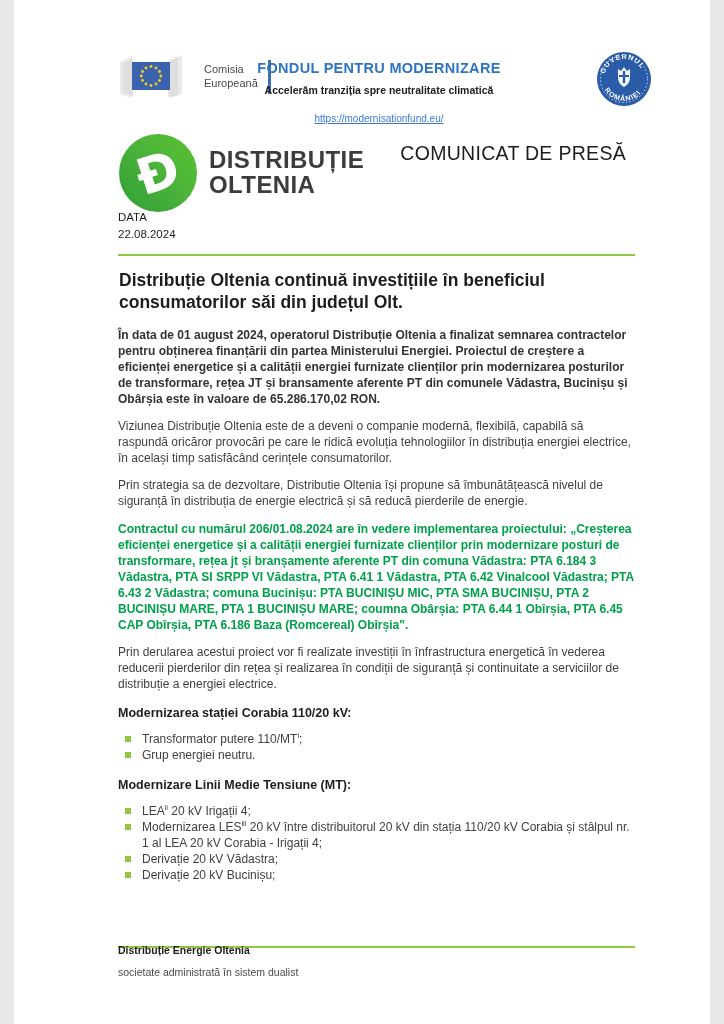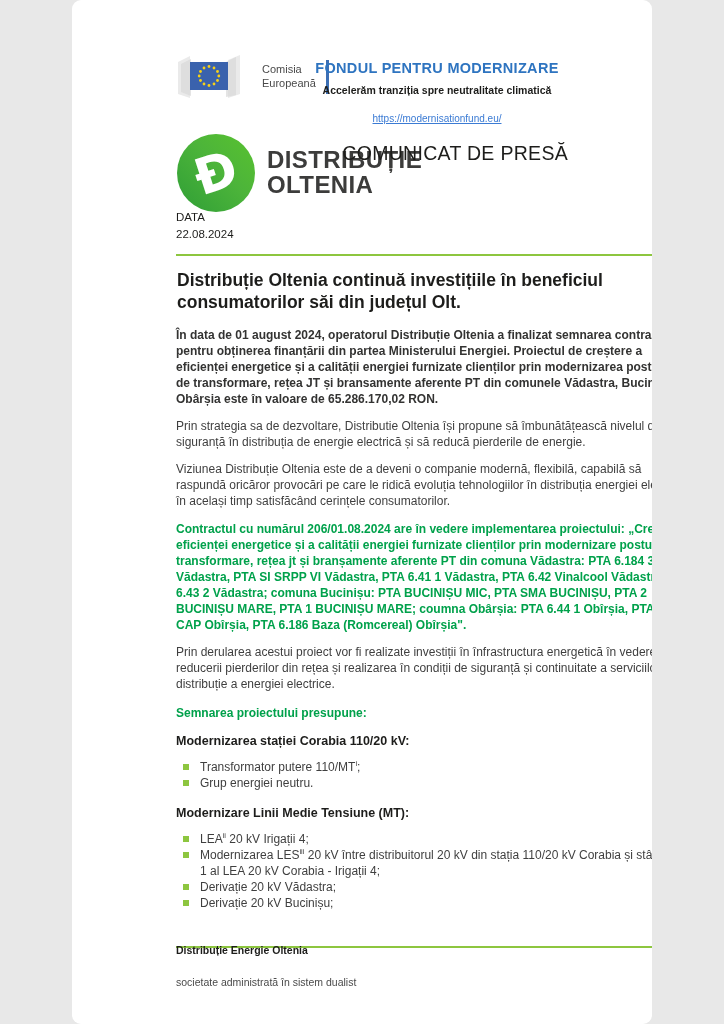--- a/index.html
+++ b/index.html
@@ -1,19 +1,19 @@
 <!DOCTYPE html>
 <html><head>
 <meta charset="utf-8">
 <style>
   html,body { margin:0; padding:0; background:#e8e8e8; }
   .page {
-    position:relative; width:580px; height:1024px; margin:0 auto;
+    position:relative; width:696px; height:1024px; margin:0 auto;
     background:#ffffff; overflow:hidden;
-    font-family:"Liberation Sans", sans-serif; color:#3f3f3f;border-radius:9px;
+    font-family:"Liberation Sans", sans-serif; color:#3f3f3f;
   }
 
   
   .eu-logo { position:absolute; left:104px; top:54px; display:flex; align-items:center; }
   .eu-text { font-size:11px; color:#4a4a4a; line-height:1.25; margin-left:8px; }
   .eu-bar { width:3px; height:34px; background:#3c6fb5; margin-left:10px; }
 
   .fund-block { position:absolute; left:232px; top:60px; width:266px; text-align:center; }
   .fund-title { font-size:14.5px; font-weight:bold; color:#2e74c0; letter-spacing:.3px; }
   .fund-sub { font-size:10.5px; font-weight:bold; color:#1d1d1b; margin-top:8px; }
@@ -42,21 +42,21 @@
   .green-heading { font-size:12px; font-weight:bold; color:#00a14b; margin:14px 0 13px 0; }
   .sec-heading { font-size:12.5px; font-weight:bold; color:#1d1d1b; margin:14px 0 11px 0; }
   ul.bullets { list-style:none; margin:0 0 4px 0; padding:0; }
   ul.bullets li { position:relative; padding-left:24px; font-size:12px; line-height:1.34; color:#3f3f3f; }
   ul.bullets li .sq { position:absolute; left:7px; top:5px; width:6px; height:6px; background:#8dc63f; }
   .sup { font-size:7.5px; vertical-align:super; line-height:0; }
 
   
   .footer-text { position:absolute; left:104px; top:944px; }
   .footer-company { font-size:10.5px; font-weight:bold; color:#1d1d1b; }
-  .footer-sub { font-size:10.5px; color:#4a4a4a; margin-top:20px; }
+  .footer-sub { font-size:10.5px; color:#4a4a4a; margin-top:10px; }
 </style>
 </head>
 <body>
 
 <div class="page">
 
   <div class="eu-logo">
     <svg width="78" height="46" viewBox="0 0 78 46">
       <g fill="#d9d9d9">
         <path d="M2,8 L14,2 L14,44 L2,40 Z" opacity="0.55"></path>
@@ -137,26 +137,25 @@
     <div>DATA</div>
     <div>22.08.2024</div>
   </div>
 
   <div class="rule rule-top"></div>
 
   <div class="content">
     <h1 class="title">Distribuție Oltenia continuă investițiile în beneficiul consumatorilor săi din județul Olt.</h1>
 
     <p class="body lead">În data de 01 august 2024, operatorul Distribuție Oltenia a finalizat semnarea contractelor pentru obținerea finanțării din partea Ministerului Energiei. Proiectul de creștere a eficienței energetice și a calității energiei furnizate clienților prin modernizarea posturilor de transformare, rețea JT și bransamente aferente PT din comunele Vădastra, Bucinișu și Obârșia este în valoare de 65.286.170,02 RON.</p>
+    <p class="body">Viziunea Distribuție Oltenia este de a deveni o companie modernă, flexibilă, capabilă să raspundă oricăror provocări pe care le ridică evoluția tehnologiilor în distribuția energiei electrice, în același timp satisfăcând cerințele consumatorilor.</p>
     <p class="body">Prin strategia sa de dezvoltare, Distributie Oltenia își propune să îmbunătățească nivelul de siguranță în distribuția de energie electrică și să reducă pierderile de energie.</p>
-    <p class="body">Viziunea Distribuție Oltenia este de a deveni o companie modernă, flexibilă, capabilă să raspundă oricăror provocări pe care le ridică evoluția tehnologiilor în distribuția energiei electrice, în același timp satisfăcând cerințele consumatorilor.</p>
     <p class="body green">Contractul cu numărul 206/01.08.2024 are în vedere implementarea proiectului: „Creșterea eficienței energetice și a calității energiei furnizate clienților prin modernizare posturi de transformare, rețea jt și branșamente aferente PT din comuna Vădastra: PTA 6.184 3 Vădastra, PTA SI SRPP VI Vădastra, PTA 6.41 1 Vădastra, PTA 6.42 Vinalcool Vădastra; PTA 6.43 2 Vădastra; comuna Bucinișu: PTA BUCINIȘU MIC, PTA SMA BUCINIȘU, PTA 2 BUCINIȘU MARE, PTA 1 BUCINIȘU MARE; coumna Obârșia: PTA 6.44 1 Obîrșia, PTA 6.45 CAP Obîrșia, PTA 6.186 Baza (Romcereal) Obîrșia".</p>
     <p class="body">Prin derularea acestui proiect vor fi realizate investiții în înfrastructura energetică în vederea reducerii pierderilor din rețea și realizarea în condiții de siguranță și continuitate a serviciilor de distribuție a energiei electrice.</p>
 
-    <div class="green-heading">Semnarea proiectului presupune:</div>
 
     <div class="sec-heading">Modernizarea stației Corabia 110/20 kV:</div>
     <ul class="bullets">
       <li><span class="sq"></span><span>Transformator putere 110/MT</span><span class="sup">i</span><span>;</span></li>
       <li><span class="sq"></span><span>Grup energiei neutru.</span><span class="sup"></span><span></span></li>
     </ul>
 
     <div class="sec-heading">Modernizare Linii Medie Tensiune (MT):</div>
     <ul class="bullets">
       <li><span class="sq"></span><span>LEA</span><span class="sup">ii</span><span> 20 kV Irigații 4;</span></li>

